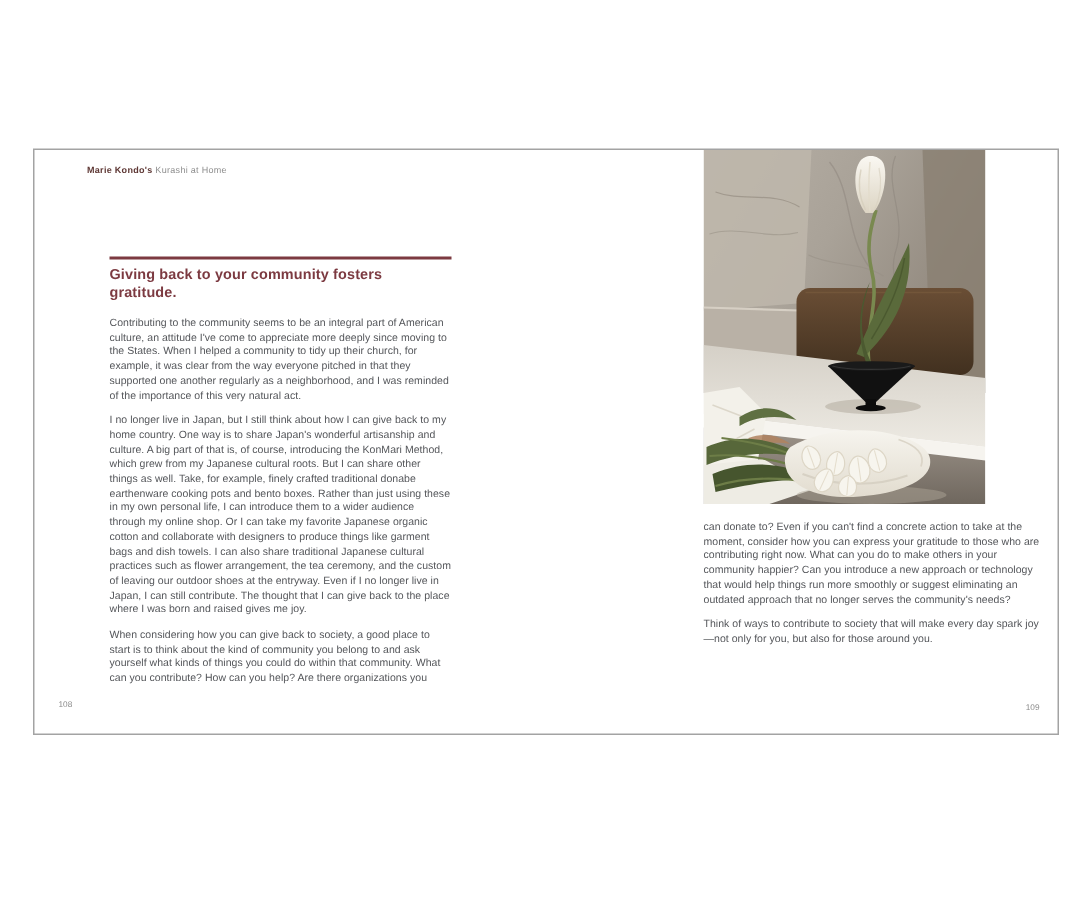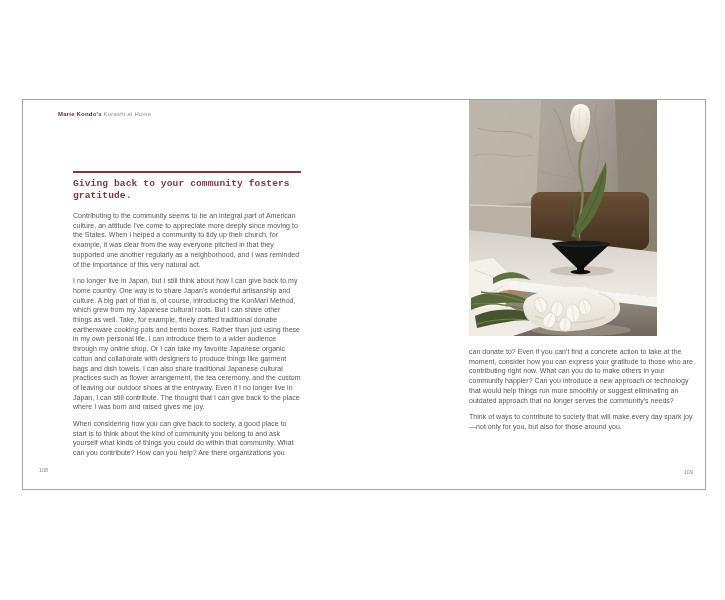--- a/index.html
+++ b/index.html
@@ -11,21 +11,21 @@
   }
   .running-head{
     position:absolute;left:35px;top:11px;font-size:6px;letter-spacing:.2px;color:#8e8e8e;
     white-space:nowrap;
   }
   .running-head .rh-bold{color:#5e3734;font-weight:bold;}
 
   .left-col{position:absolute;left:50px;top:71px;width:228px;}
   .rule{height:2px;background:#7c3a41;margin-bottom:5px;}
   .heading{
-    margin:0 0 9px 0;font-family:Liberation Mono, monospace;font-size:9.6px;
+    margin:0 0 9px 0;font-family:Liberation Sans, sans-serif;font-size:9.6px;
     font-weight:bold;color:#7c3a41;letter-spacing:.1px;line-height:12px;
   }
   .body-text p{
     margin:0 0 7px 0;font-size:7px;line-height:9.7px;color:#54565a;letter-spacing:.03px;
   }
   .pagenum{position:absolute;font-size:5.5px;color:#8a8a8a;}
   .pagenum-left{left:16px;bottom:16px;}
   .pagenum-right{right:12px;bottom:14px;}
 
   .photo{

